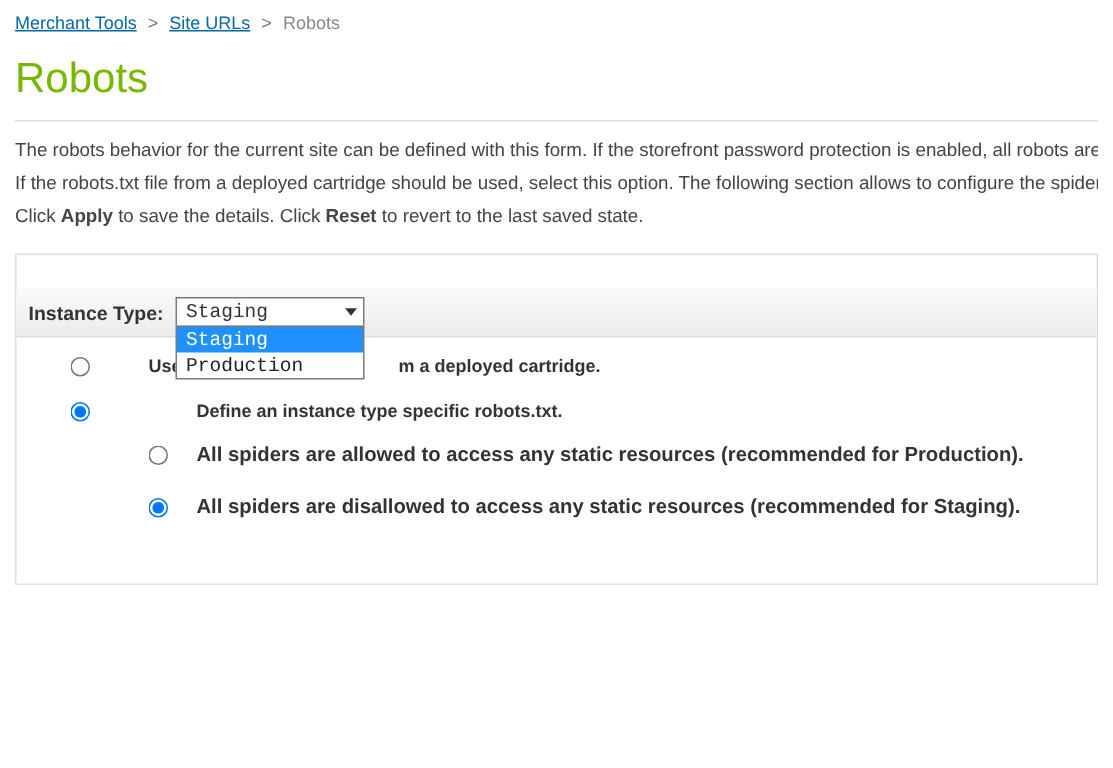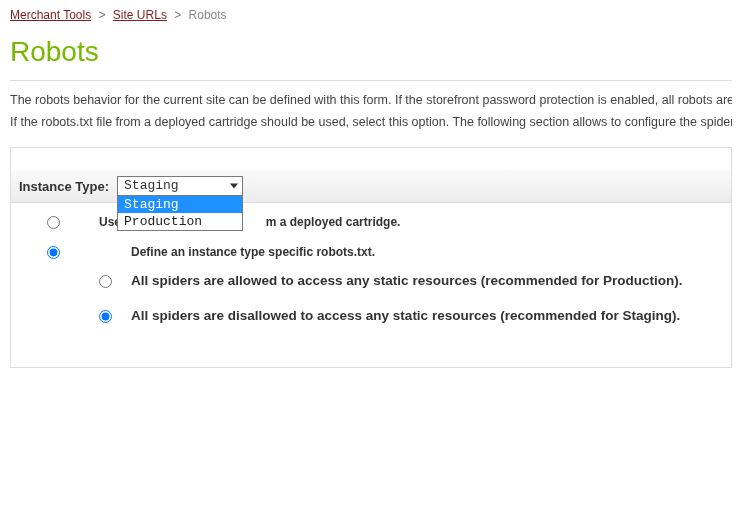--- a/index.html
+++ b/index.html
@@ -13,21 +13,21 @@
   }
   .page {
     padding: 8px 10px 20px 10px;
     width: 722px;
   }
   .breadcrumb {
     font-size: 12px;
     color: #777;
   }
   .breadcrumb a {
-    color: #7f1d1d;
+    color: #0369a1;
   }
   .breadcrumb .sep {
     color: #777;
     padding: 0 4px;
   }
   .breadcrumb .current {
     color: #888;
   }
   h1.title {
     color: #76b900;
@@ -170,20 +170,23 @@
     <span class="current">Robots</span>
   </div>
 
   <h1 class="title">Robots</h1>
 
   <hr class="divider">
 
   <div class="intro">
     <p>The robots behavior for the current site can be defined with this form. If the storefront password protection is enabled, all robots are disallowed per defa</p>
     <p>If the robots.txt file from a deployed cartridge should be used, select this option. The following section allows to configure the spider behavior per instan</p>
+    <p>
+      <span>Click </span><b>Apply</b><span> to save the details. Click </span><b>Reset</b><span> to revert to the last saved state.</span>
+    </p>
   </div>
 
   <div class="form-box">
 
     <div class="instance-row">
       <label class="lbl">Instance Type:</label>
       <div class="select-wrap">
         <div class="select-display">
           <span>Staging</span>
           <span class="caret"></span>

